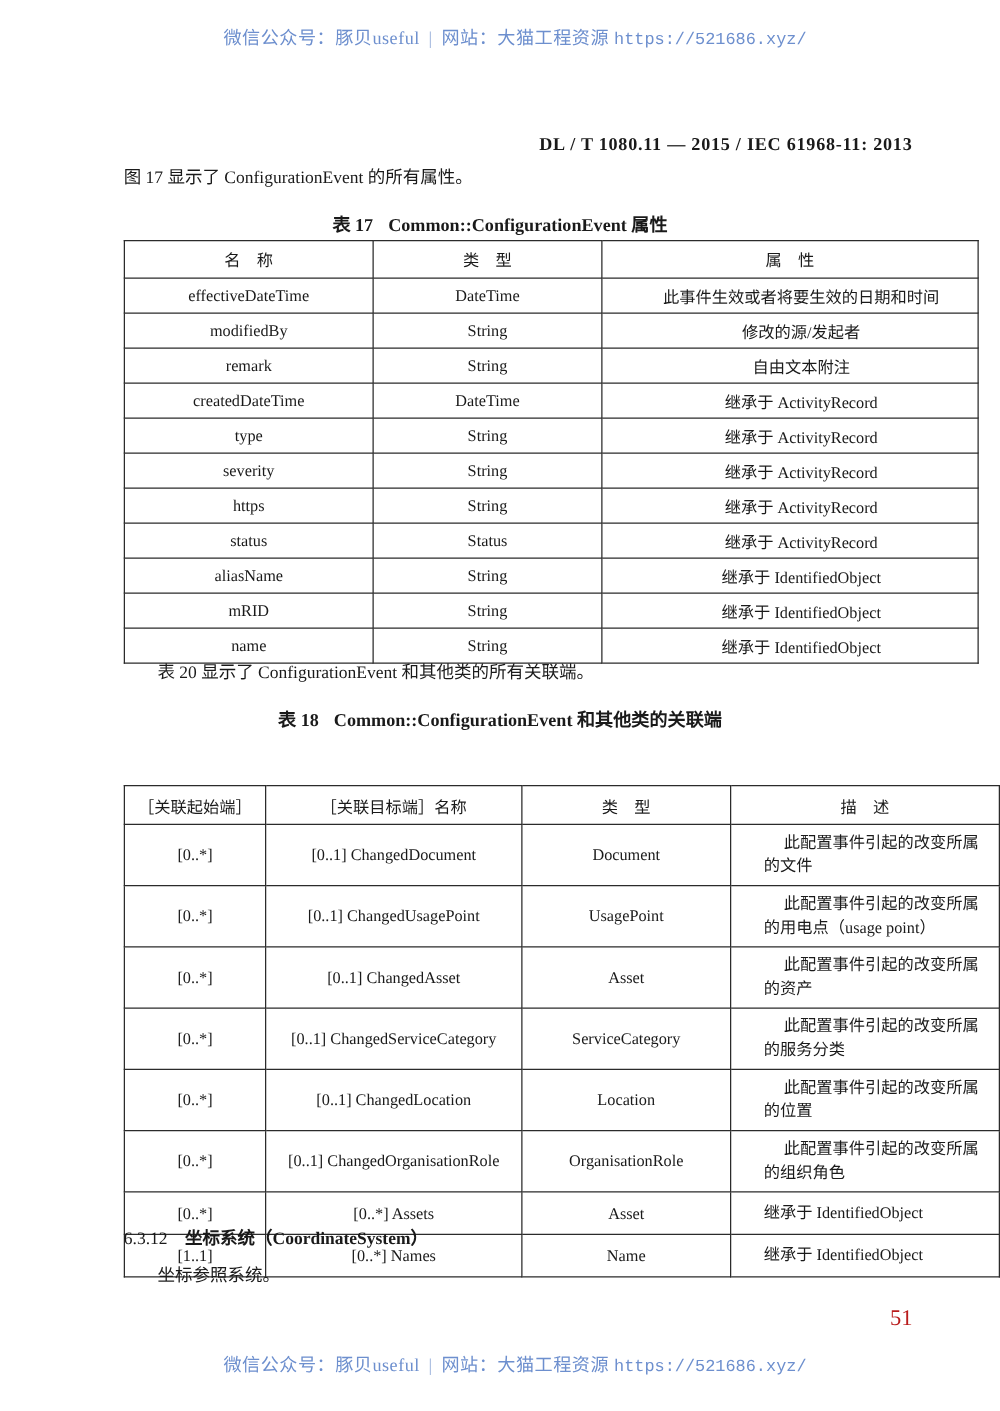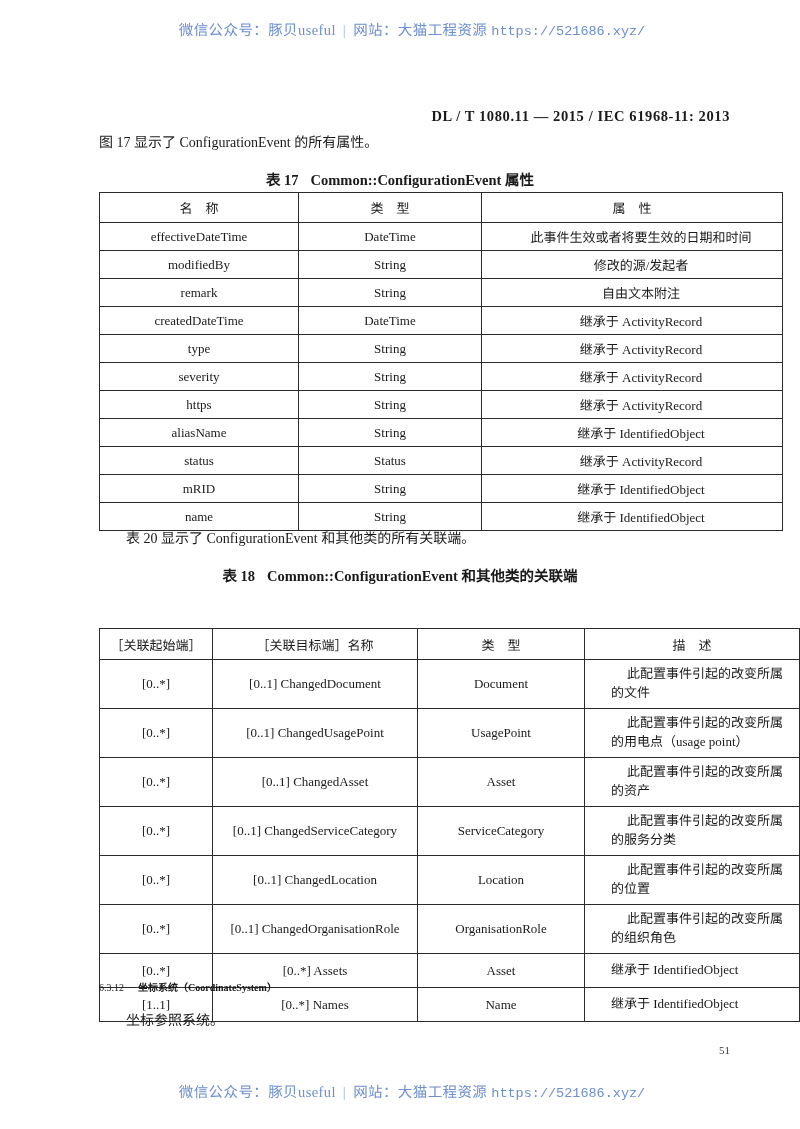--- a/index.html
+++ b/index.html
@@ -138,43 +138,43 @@
     padding-left: 26px;
   }
 
   .cjk { font-family: "Liberation Serif", "DejaVu Serif", serif; }
 
   
   .section-heading {
     position: absolute;
     top: 979px;
     left: 99px;
-    font-size: 10px;
+    font-size: 14px;
     font-weight: bold;
     white-space: nowrap;
   }
   .section-heading .sec-num {
     font-weight: normal;
     padding-right: 14px;
   }
   .section-body {
     position: absolute;
     top: 1009px;
     left: 126px;
     font-size: 14px;
     white-space: nowrap;
   }
 
   
   .folio {
     position: absolute;
     top: 1044px;
     right: 70px;
-    font-size: 11px;
-    color: #404040;
+    font-size: 18px;
+    color: #b91c1c;
   }
 </style>
 </head>
 <body>
 
 <div class="page">
 
   <div class="watermark watermark-top">
     <span>微信公众号：豚贝useful</span><span class="sep">|</span><span>网站：大猫工程资源</span>
     <span class="url">https://521686.xyz/</span>
@@ -226,28 +226,28 @@
           <td class="c-name cjk">severity</td>
           <td class="c-type cjk">String</td>
           <td class="c-attr cjk">继承于 ActivityRecord</td>
         </tr>
         <tr>
           <td class="c-name cjk">https</td>
           <td class="c-type cjk">String</td>
           <td class="c-attr cjk">继承于 ActivityRecord</td>
         </tr>
         <tr>
-          <td class="c-name cjk">aliasName</td>
-          <td class="c-type cjk">String</td>
-          <td class="c-attr cjk">继承于 IdentifiedObject</td>
-        </tr>
-        <tr>
           <td class="c-name cjk">status</td>
           <td class="c-type cjk">Status</td>
           <td class="c-attr cjk">继承于 ActivityRecord</td>
+        </tr>
+        <tr>
+          <td class="c-name cjk">aliasName</td>
+          <td class="c-type cjk">String</td>
+          <td class="c-attr cjk">继承于 IdentifiedObject</td>
         </tr>
         <tr>
           <td class="c-name cjk">mRID</td>
           <td class="c-type cjk">String</td>
           <td class="c-attr cjk">继承于 IdentifiedObject</td>
         </tr>
         <tr>
           <td class="c-name cjk">name</td>
           <td class="c-type cjk">String</td>
           <td class="c-attr cjk">继承于 IdentifiedObject</td>

